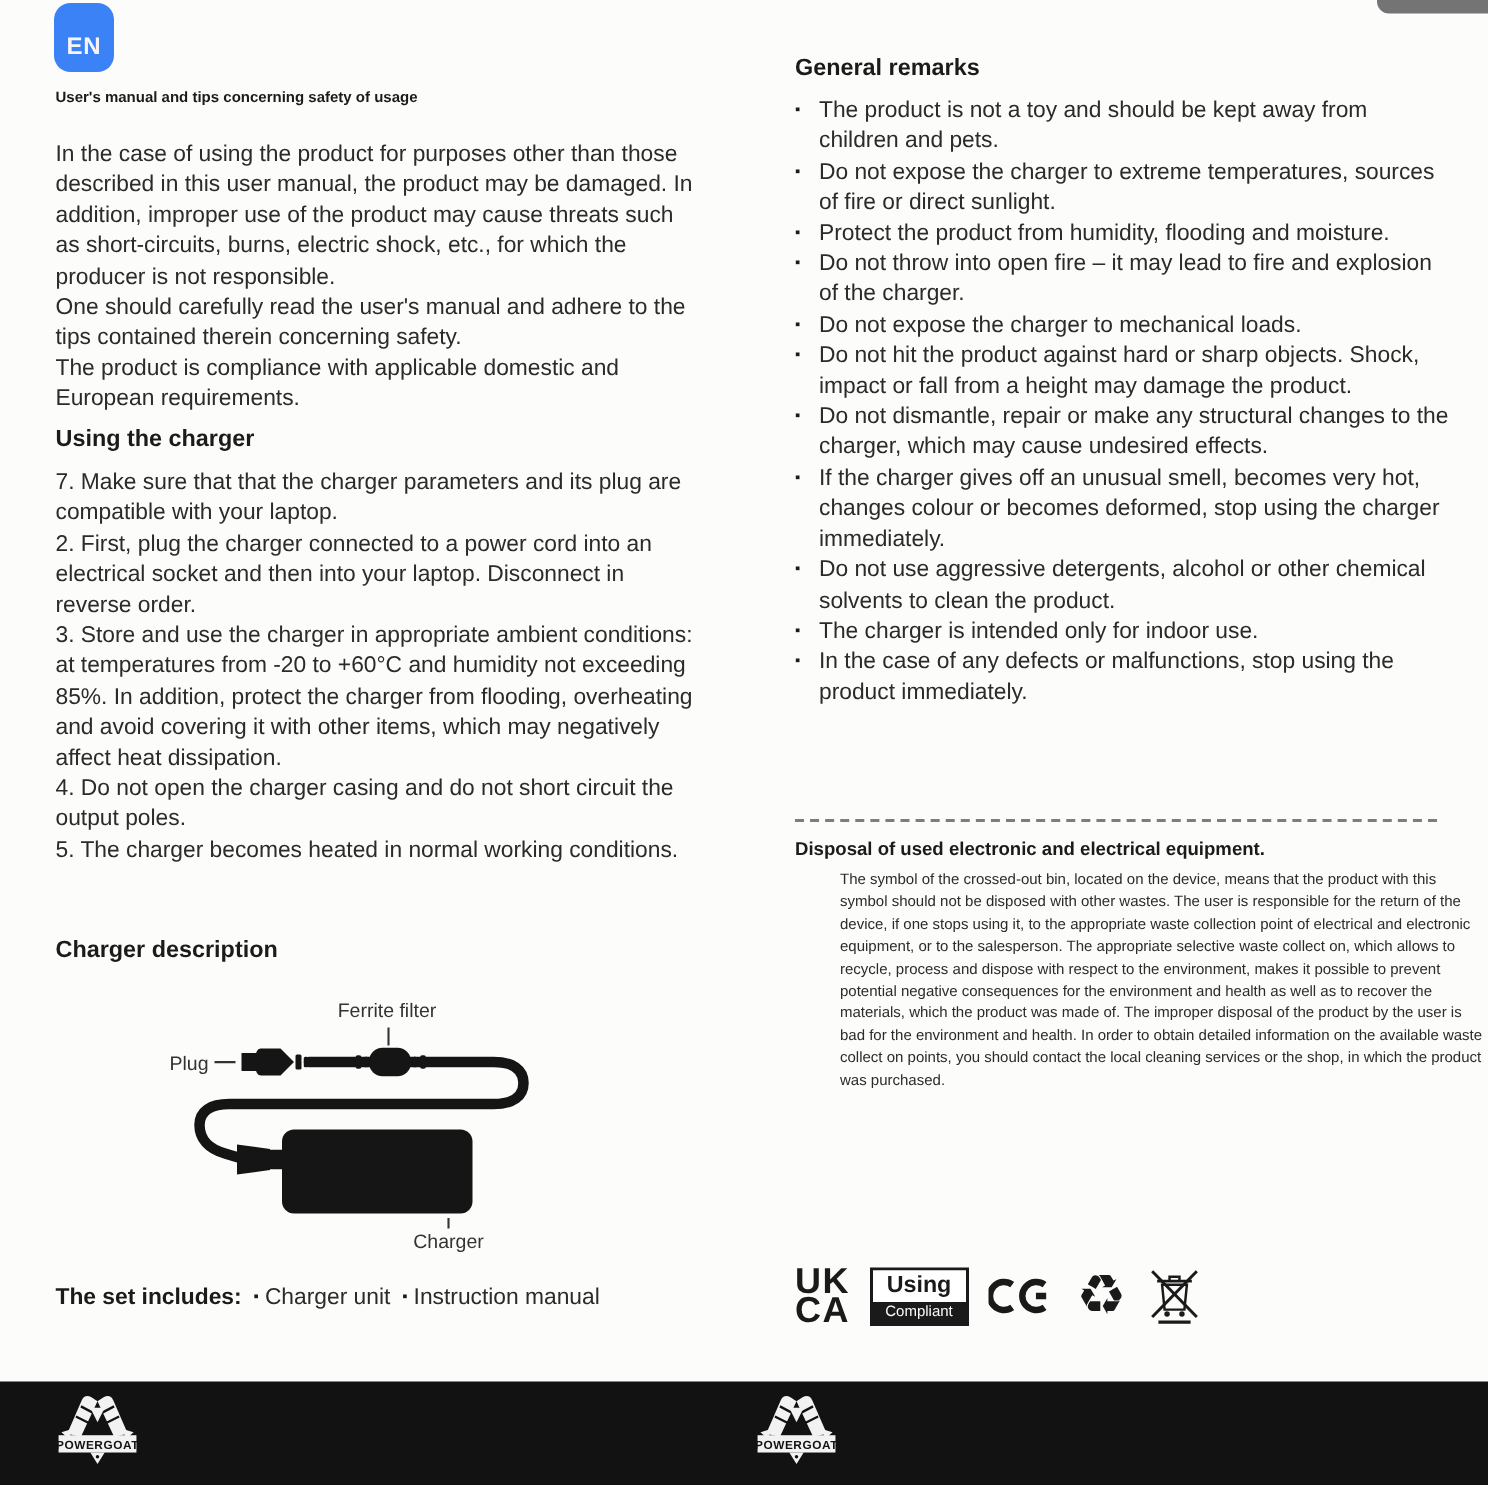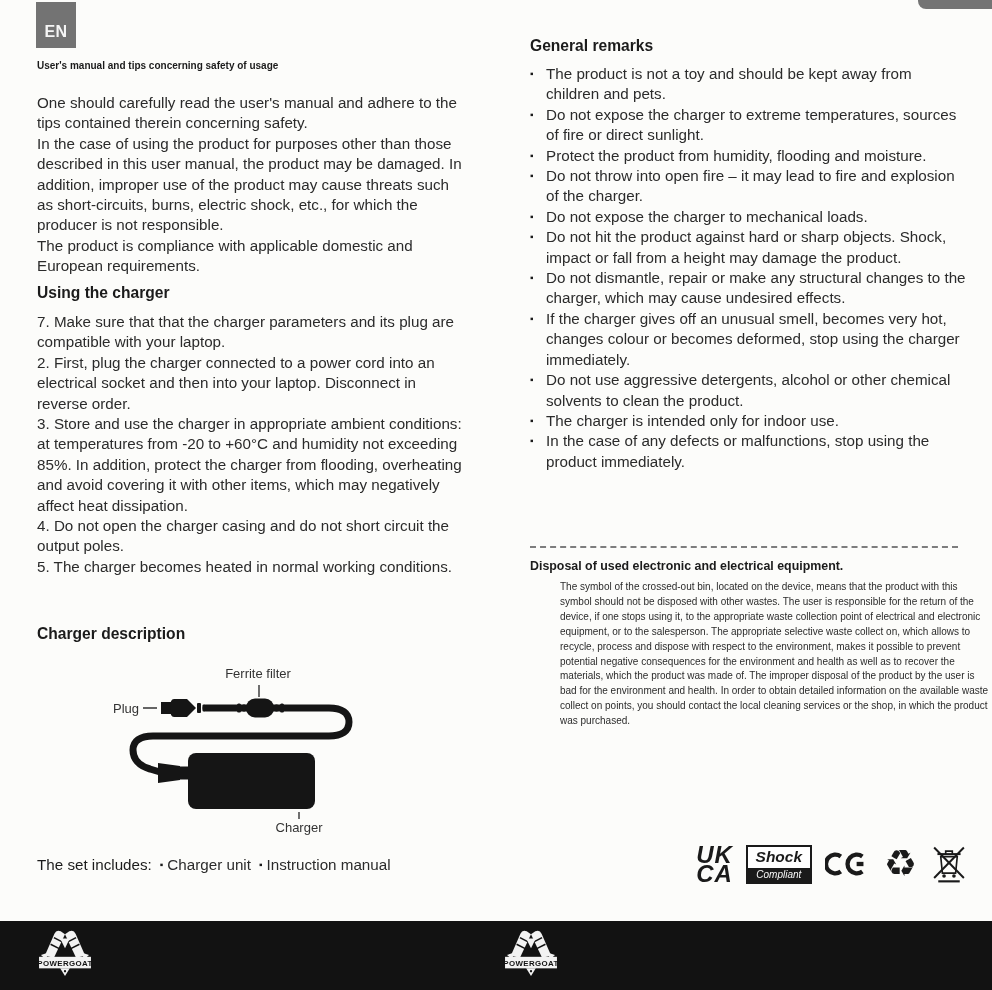--- a/index.html
+++ b/index.html
@@ -10,52 +10,52 @@
     font-family:"Liberation Sans",sans-serif;
     color:#2b2b2b;
     overflow:hidden;
   }
   .scan-smudge{
     position:absolute;top:0;right:0;width:74px;height:9px;
     background:#474747;opacity:.75;border-bottom-left-radius:8px;
   }
   .en-badge{
     position:absolute;left:36px;top:2px;width:40px;height:46px;
-    background:#737373;color:#f5f5f5;
+    background:#3b82f6;color:#f5f5f5;
     display:flex;align-items:flex-end;justify-content:center;
     font-size:16px;font-weight:bold;letter-spacing:.5px;
-    padding-bottom:7px;box-sizing:border-box;
+    padding-bottom:7px;box-sizing:border-box;border-radius:11px;
   }
   .sec{position:absolute;left:37px;width:432px;}
   .rsec{position:absolute;left:530px;width:438px;}
   h1,h2,h3{margin:0;color:#1b1b1b;}
   .title{top:60px;font-size:10px;font-weight:bold;}
   .body-txt{font-size:15.2px;line-height:20.4px;}
   .body-txt p{margin:0;}
   .intro{top:93px;}
   .using-h{top:284px;font-size:15.6px;}
   .steps{top:312px;}
   .desc-h{top:625px;font-size:15.6px;}
   .diagram{position:absolute;left:30px;top:656px;}
   .diagram text{font-size:13px;fill:#333;font-family:"Liberation Sans",sans-serif;}
   .set-includes{top:856px;font-size:15.2px;}
-  .set-includes .lbl{font-weight:normal;color:#1b1b1b;}
+  .set-includes .lbl{font-weight:bold;color:#1b1b1b;}
   .set-includes .b{font-size:10px;vertical-align:2px;padding:0 4px 0 8px;color:#1b1b1b;}
 
   .gr-h{top:37px;font-size:15.6px;}
   .bullets{top:64px;}
   .bullet-row{display:flex;margin:0;}
   .bullet-marker{flex:0 0 16px;font-size:10px;line-height:20.4px;color:#1b1b1b;}
   .bullet-text{flex:1;font-size:15.2px;line-height:20.4px;}
   .dash-sep{top:546px;width:428px;border:0;border-top:2px dashed #7d7d7d;margin:0;}
   .disposal-h{top:559px;font-size:12.4px;font-weight:bold;}
   .disposal-txt{top:580px;width:430px;font-size:10px;line-height:14.9px;margin-left:30px;}
 
   .marks-row{
-    top:843px;display:flex;align-items:center;justify-content:flex-end;gap:13px;font-style:italic;
+    top:843px;display:flex;align-items:center;gap:13px;
   }
   .ukca{font-weight:bold;font-size:24px;line-height:19.5px;letter-spacing:1px;color:#1a1a1a;text-align:center;}
   .rohs{border:2.5px solid #1a1a1a;text-align:center;min-width:62px;}
   .rohs-top{background:#fff;color:#1a1a1a;font-weight:bold;font-size:15.5px;padding:1px 5px 2px;}
   .rohs-bottom{background:#1a1a1a;color:#fafafa;font-size:10px;padding:1px 4px 2px;}
   .recycle{font-family:"DejaVu Sans",sans-serif;font-size:37px;color:#1a1a1a;line-height:40px;}
 
   .footer-bar{
     position:absolute;left:0;top:921px;width:992px;height:69px;background:#121212;
   }
@@ -72,22 +72,22 @@
   <div class="scan-smudge"></div>
 
   <div class="en-badge">
     <span>EN</span>
   </div>
 
   <h2 class="sec title">User's manual and tips concerning safety of usage</h2>
 
   <div class="sec intro body-txt">
 
-  <p>One should carefully read the user's manual and adhere to the tips contained therein concerning safety.</p>
-      <p>In the case of using the product for purposes other than those described in this user manual, the product may be damaged. In addition, improper use of the product may cause threats such as short-circuits, burns, electric shock, etc., for which the producer is not responsible.</p>
+  <p>In the case of using the product for purposes other than those described in this user manual, the product may be damaged. In addition, improper use of the product may cause threats such as short-circuits, burns, electric shock, etc., for which the producer is not responsible.</p>
+      <p>One should carefully read the user's manual and adhere to the tips contained therein concerning safety.</p>
       <p>The product is compliance with applicable domestic and European requirements.</p>
     </div>
 
   <h2 class="sec using-h">Using the charger</h2>
 
   <div class="sec steps body-txt">
 
   <p>7. Make sure that that the charger parameters and its plug are compatible with your laptop.</p>
       <p>2. First, plug the charger connected to a power cord into an electrical socket and then into your laptop. Disconnect in reverse order.</p>
       <p>3. Store and use the charger in appropriate ambient conditions: at temperatures from -20 to +60°C and humidity not exceeding 85%. In addition, protect the charger from flooding, overheating and avoid covering it with other items, which may negatively affect heat dissipation.</p>
@@ -193,21 +193,21 @@
 
   <h3 class="rsec disposal-h">Disposal of used electronic and electrical equipment.</h3>
   <div class="rsec disposal-txt">The symbol of the crossed-out bin, located on the device, means that the product with this symbol should not be disposed with other wastes. The user is responsible for the return of the device, if one stops using it, to the appropriate waste collection point of electrical and electronic equipment, or to the salesperson. The appropriate selective waste collect on, which allows to recycle, process and dispose with respect to the environment, makes it possible to prevent potential negative consequences for the environment and health as well as to recover the materials, which the product was made of. The improper disposal of the product by the user is bad for the environment and health. In order to obtain detailed information on the available waste collect on points, you should contact the local cleaning services or the shop, in which the product was purchased.</div>
 
   <div class="rsec marks-row">
     <div class="ukca">
       <div>UK</div>
       <div>CA</div>
     </div>
     <div class="rohs">
-      <div class="rohs-top">Shock</div>
+      <div class="rohs-top">Using</div>
       <div class="rohs-bottom">Compliant</div>
     </div>
     <svg width="46" height="34" viewBox="0 0 64 36" role="img" aria-label="CE">
       <path d="M 22 7.5 A 13 13 0 1 0 22 28.5" fill="none" stroke="#1a1a1a" stroke-width="6"></path>
       <path d="M 52 7.5 A 13 13 0 1 0 52 28.5" fill="none" stroke="#1a1a1a" stroke-width="6"></path>
       <line x1="44" y1="18" x2="53.5" y2="18" stroke="#1a1a1a" stroke-width="6"></line>
     </svg>
     <span class="recycle" aria-label="recycling-symbol">♻</span>
     <svg width="38" height="42" viewBox="0 0 46 48" role="img" aria-label="crossed-out-wheelie-bin">
       <path d="M 13 15 L 33 15 L 31 35 L 15 35 Z" fill="none" stroke="#1a1a1a" stroke-width="2"></path>

